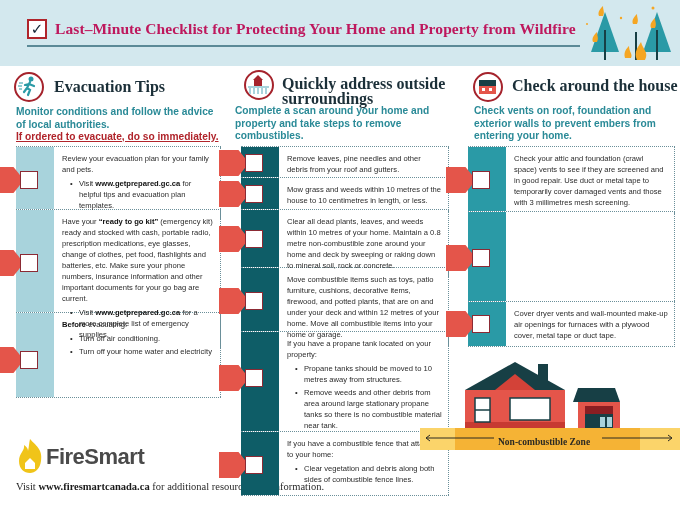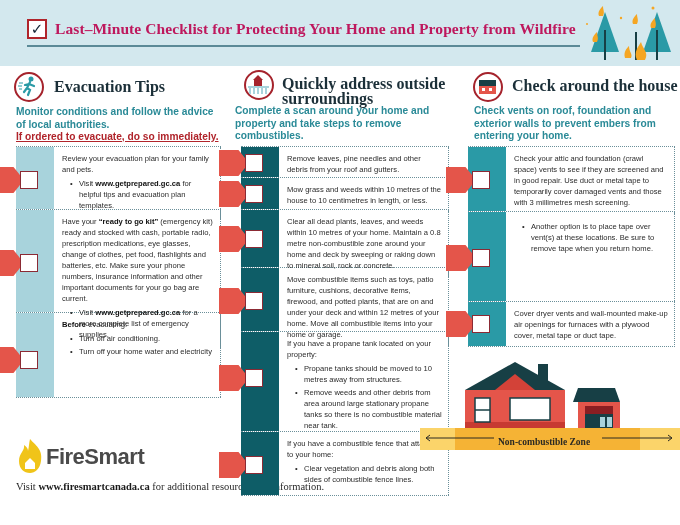--- a/index.html
+++ b/index.html
@@ -212,23 +212,20 @@
       <div class="bar bar3"></div>
       <div class="tab" style="top:20px;"></div>
       <div class="box" style="top:24px;"></div>
       <div class="txt">Check your attic and foundation (crawl space) vents to see if they are screened and in good repair.  Use duct or metal tape to temporarily cover damaged vents and those with 3 millimetres mesh screening.</div>
     </div>
     <div class="item" style="height:90px;">
       <div class="bar bar3"></div>
       <div class="tab" style="top:33px;"></div>
       <div class="box" style="top:37px;"></div>
       <div class="txt">
-        <ul>
-            <li>Another option is to place tape over vent(s) at these locations. Be sure to remove tape when you return home.</li>
-          </ul>
       </div>
     </div>
     <div class="item" style="height:45px;">
       <div class="bar bar3"></div>
       <div class="tab" style="top:9px;"></div>
       <div class="box" style="top:13px;"></div>
       <div class="txt">Cover dryer vents and wall-mounted make-up air openings for furnaces with a plywood cover, metal tape or duct tape.</div>
     </div>
   </div>
 </div>

